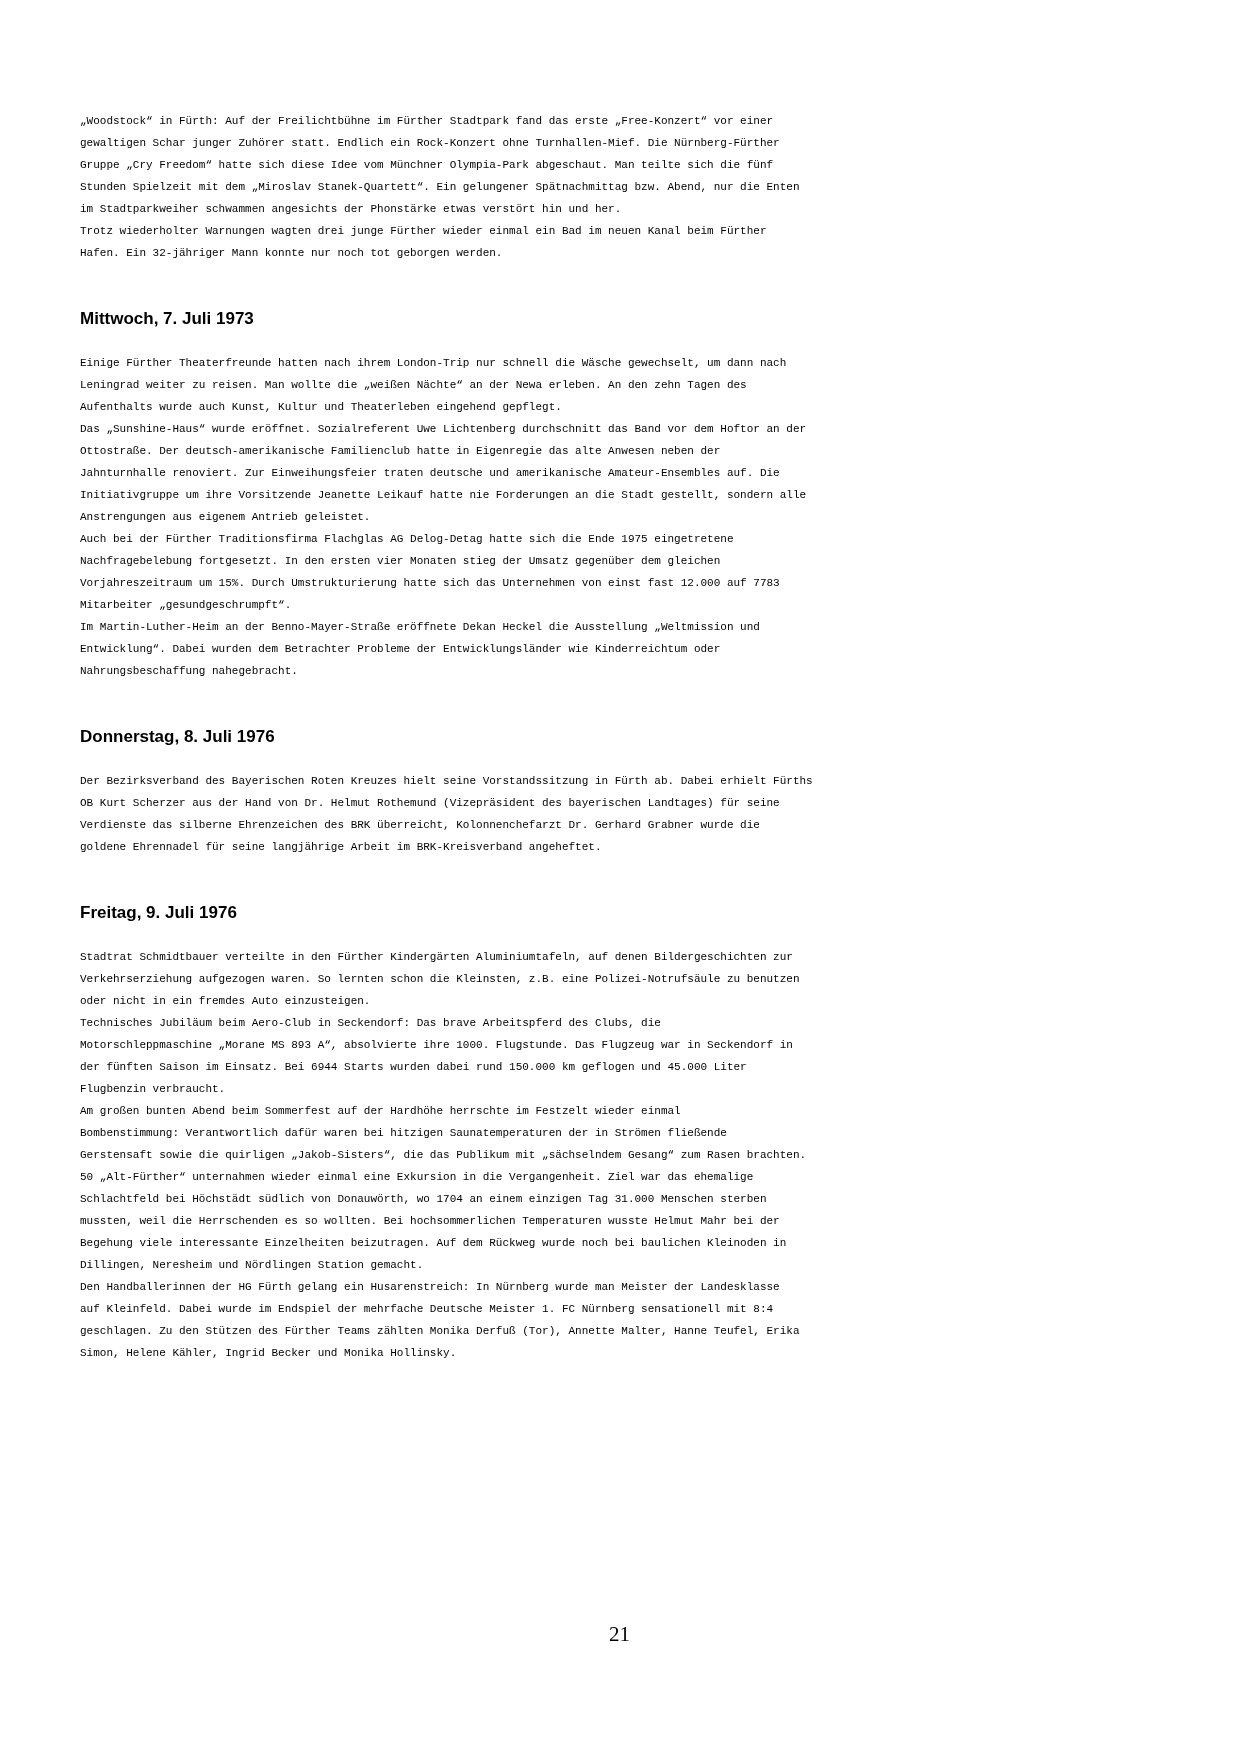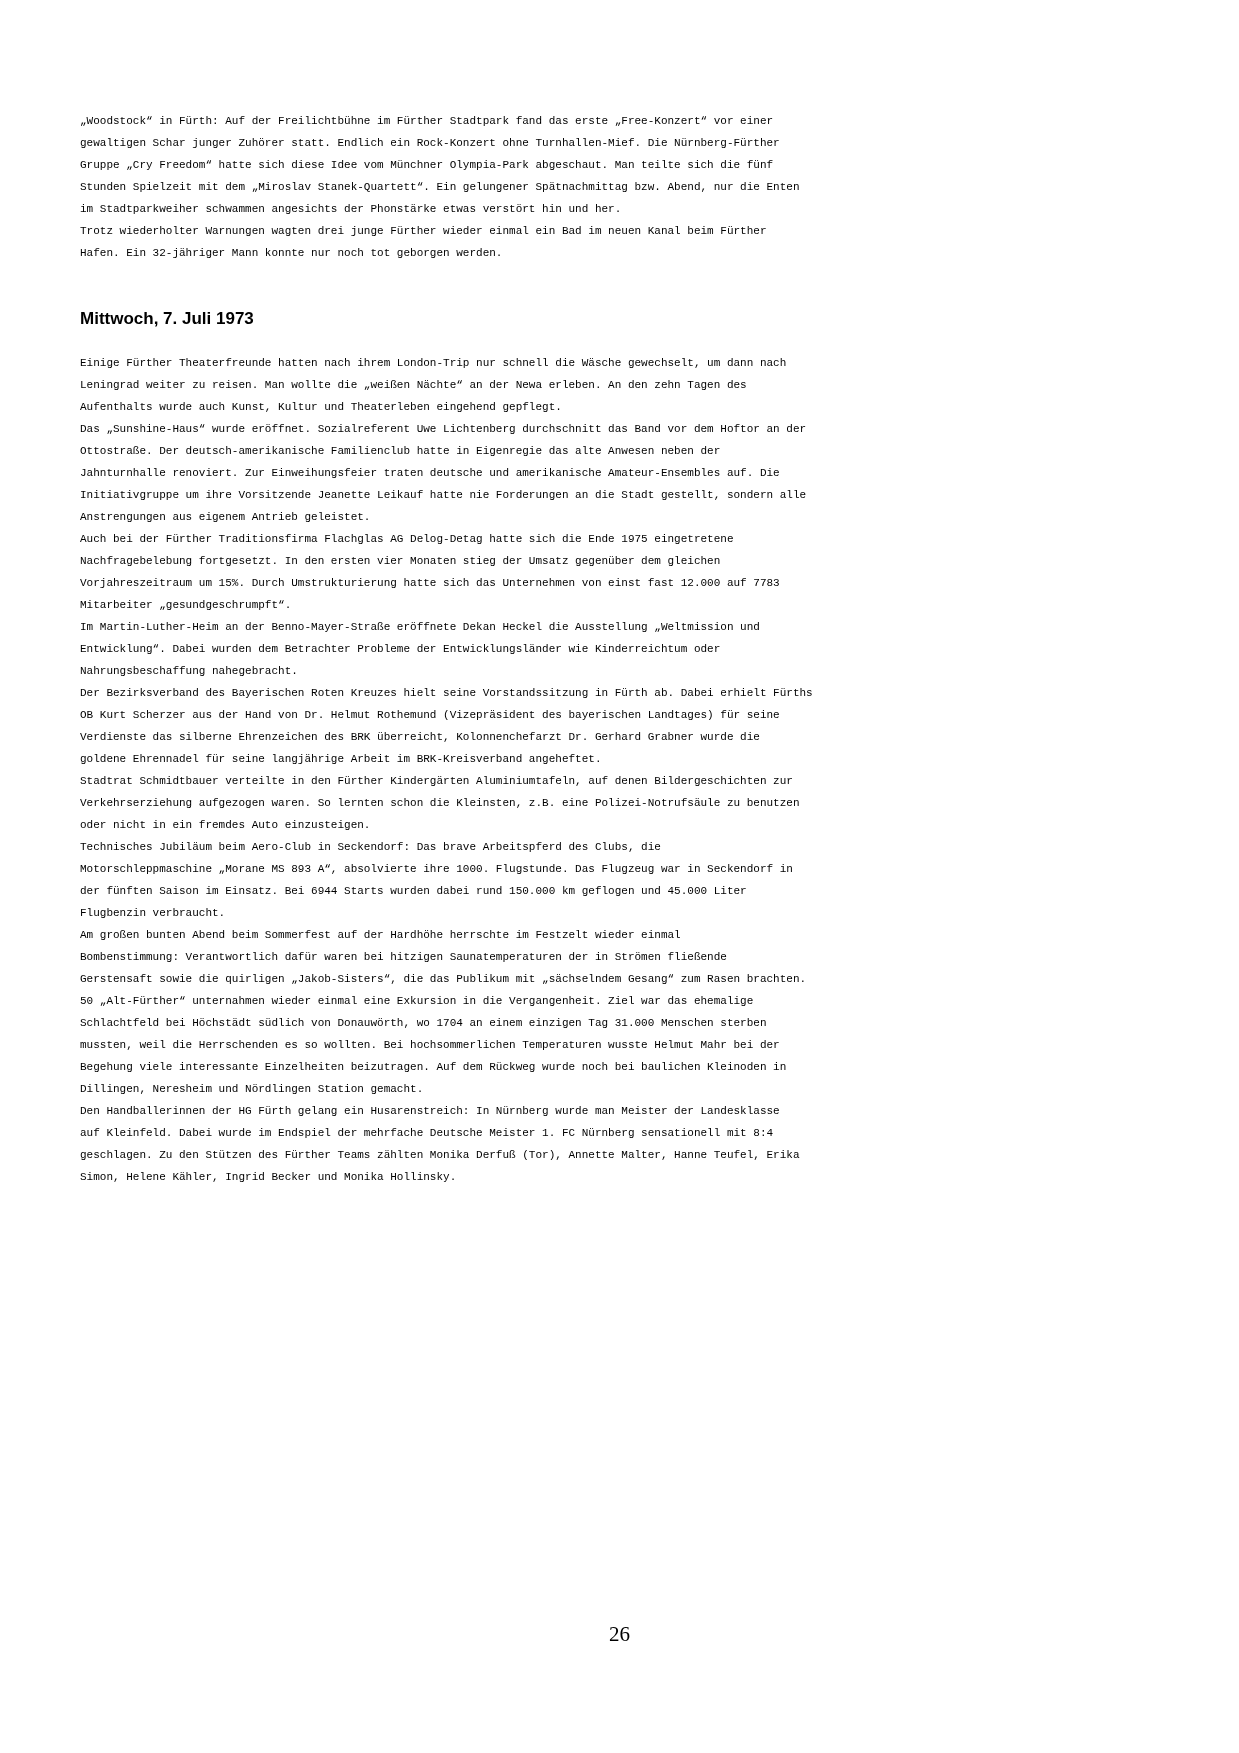--- a/index.html
+++ b/index.html
@@ -78,27 +78,29 @@
 Auch bei der Fürther Traditionsfirma Flachglas AG Delog-Detag hatte sich die Ende 1975 eingetretene
 Nachfragebelebung fortgesetzt. In den ersten vier Monaten stieg der Umsatz gegenüber dem gleichen
 Vorjahreszeitraum um 15%. Durch Umstrukturierung hatte sich das Unternehmen von einst fast 12.000 auf 7783
 Mitarbeiter „gesundgeschrumpft“.
 Im Martin-Luther-Heim an der Benno-Mayer-Straße eröffnete Dekan Heckel die Ausstellung „Weltmission und
 Entwicklung“. Dabei wurden dem Betrachter Probleme der Entwicklungsländer wie Kinderreichtum oder
 Nahrungsbeschaffung nahegebracht.</p>
     </section>
 
     <section class="day-section">
+      <h2 class="day-heading">Donnerstag, 8. Juli 1976</h2>
       <p class="day-body">Der Bezirksverband des Bayerischen Roten Kreuzes hielt seine Vorstandssitzung in Fürth ab. Dabei erhielt Fürths
 OB Kurt Scherzer aus der Hand von Dr. Helmut Rothemund (Vizepräsident des bayerischen Landtages) für seine
 Verdienste das silberne Ehrenzeichen des BRK überreicht, Kolonnenchefarzt Dr. Gerhard Grabner wurde die
 goldene Ehrennadel für seine langjährige Arbeit im BRK-Kreisverband angeheftet.</p>
     </section>
 
     <section class="day-section">
+      <h2 class="day-heading">Freitag, 9. Juli 1976</h2>
       <p class="day-body">Stadtrat Schmidtbauer verteilte in den Fürther Kindergärten Aluminiumtafeln, auf denen Bildergeschichten zur
 Verkehrserziehung aufgezogen waren. So lernten schon die Kleinsten, z.B. eine Polizei-Notrufsäule zu benutzen
 oder nicht in ein fremdes Auto einzusteigen.
 Technisches Jubiläum beim Aero-Club in Seckendorf: Das brave Arbeitspferd des Clubs, die
 Motorschleppmaschine „Morane MS 893 A“, absolvierte ihre 1000. Flugstunde. Das Flugzeug war in Seckendorf in
 der fünften Saison im Einsatz. Bei 6944 Starts wurden dabei rund 150.000 km geflogen und 45.000 Liter
 Flugbenzin verbraucht.
 Am großen bunten Abend beim Sommerfest auf der Hardhöhe herrschte im Festzelt wieder einmal
 Bombenstimmung: Verantwortlich dafür waren bei hitzigen Saunatemperaturen der in Strömen fließende
 Gerstensaft sowie die quirligen „Jakob-Sisters“, die das Publikum mit „sächselndem Gesang“ zum Rasen brachten.</p>
@@ -113,15 +115,15 @@
 Den Handballerinnen der HG Fürth gelang ein Husarenstreich: In Nürnberg wurde man Meister der Landesklasse
 auf Kleinfeld. Dabei wurde im Endspiel der mehrfache Deutsche Meister 1. FC Nürnberg sensationell mit 8:4
 geschlagen. Zu den Stützen des Fürther Teams zählten Monika Derfuß (Tor), Annette Malter, Hanne Teufel, Erika
 Simon, Helene Kähler, Ingrid Becker und Monika Hollinsky.</p>
     </section>
 
 
   </main>
 
   <footer>
-    <div class="page-number">26</div>
+    <div class="page-number">21</div>
   </footer>
 </div>
 
 </body></html>

